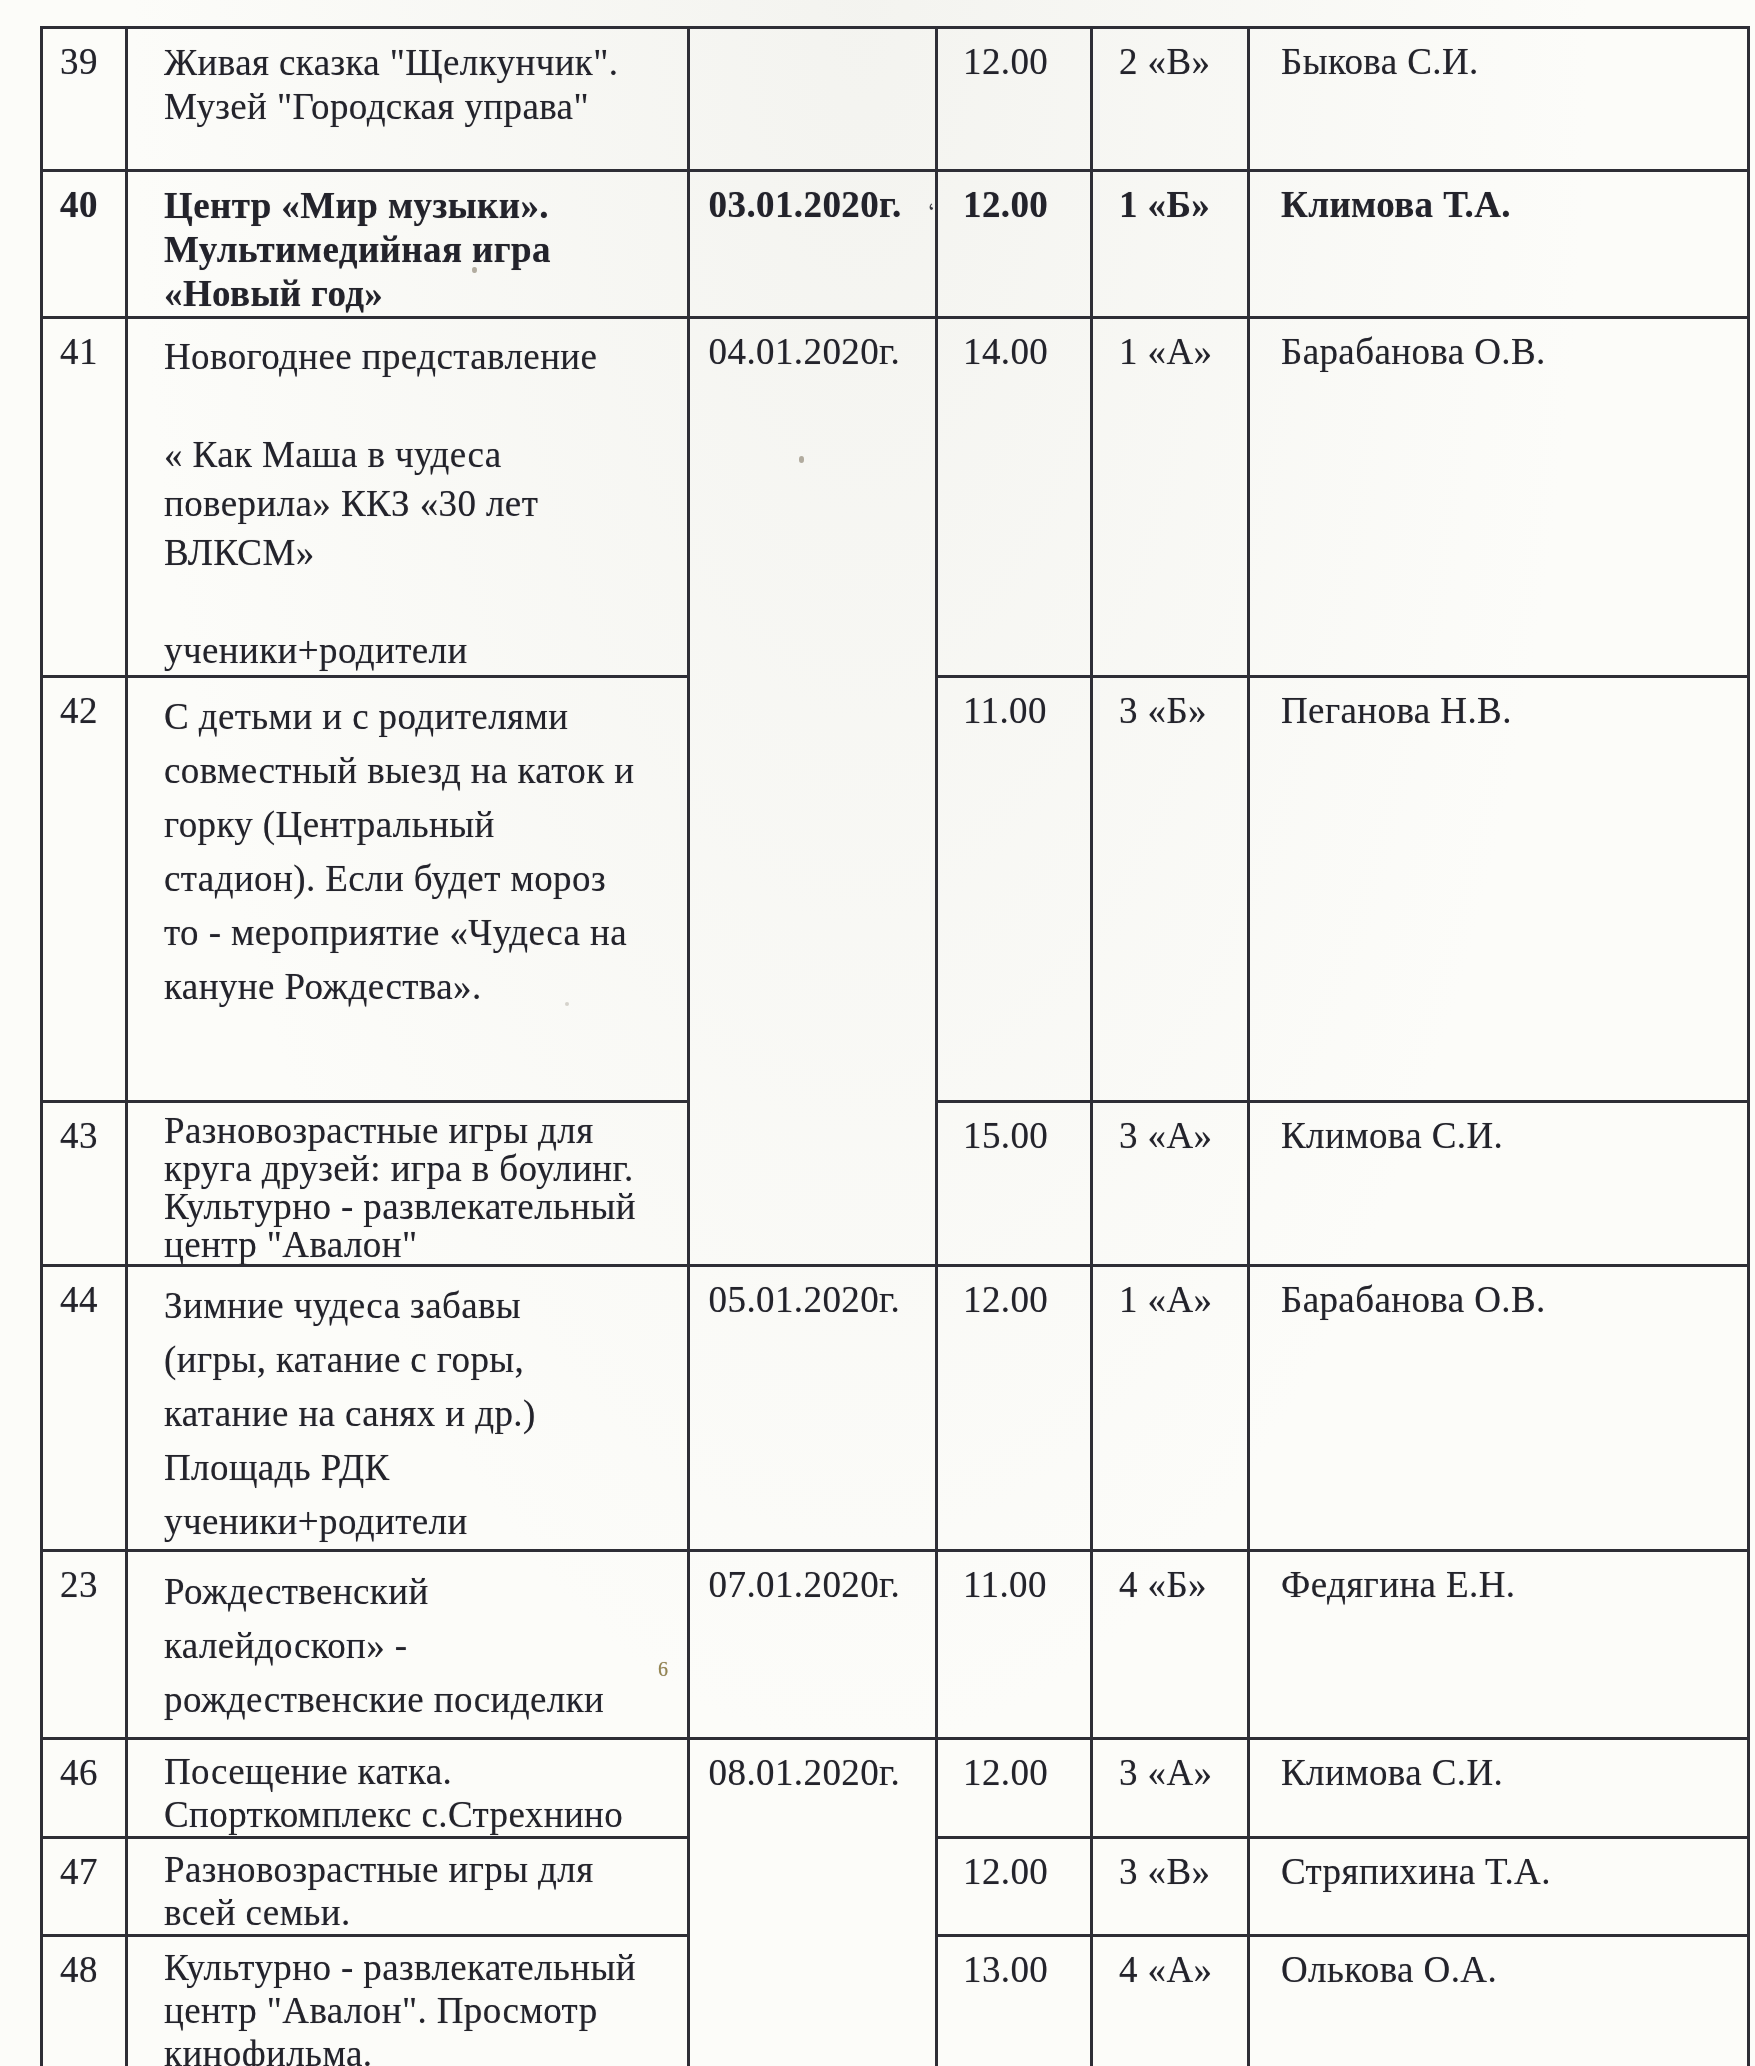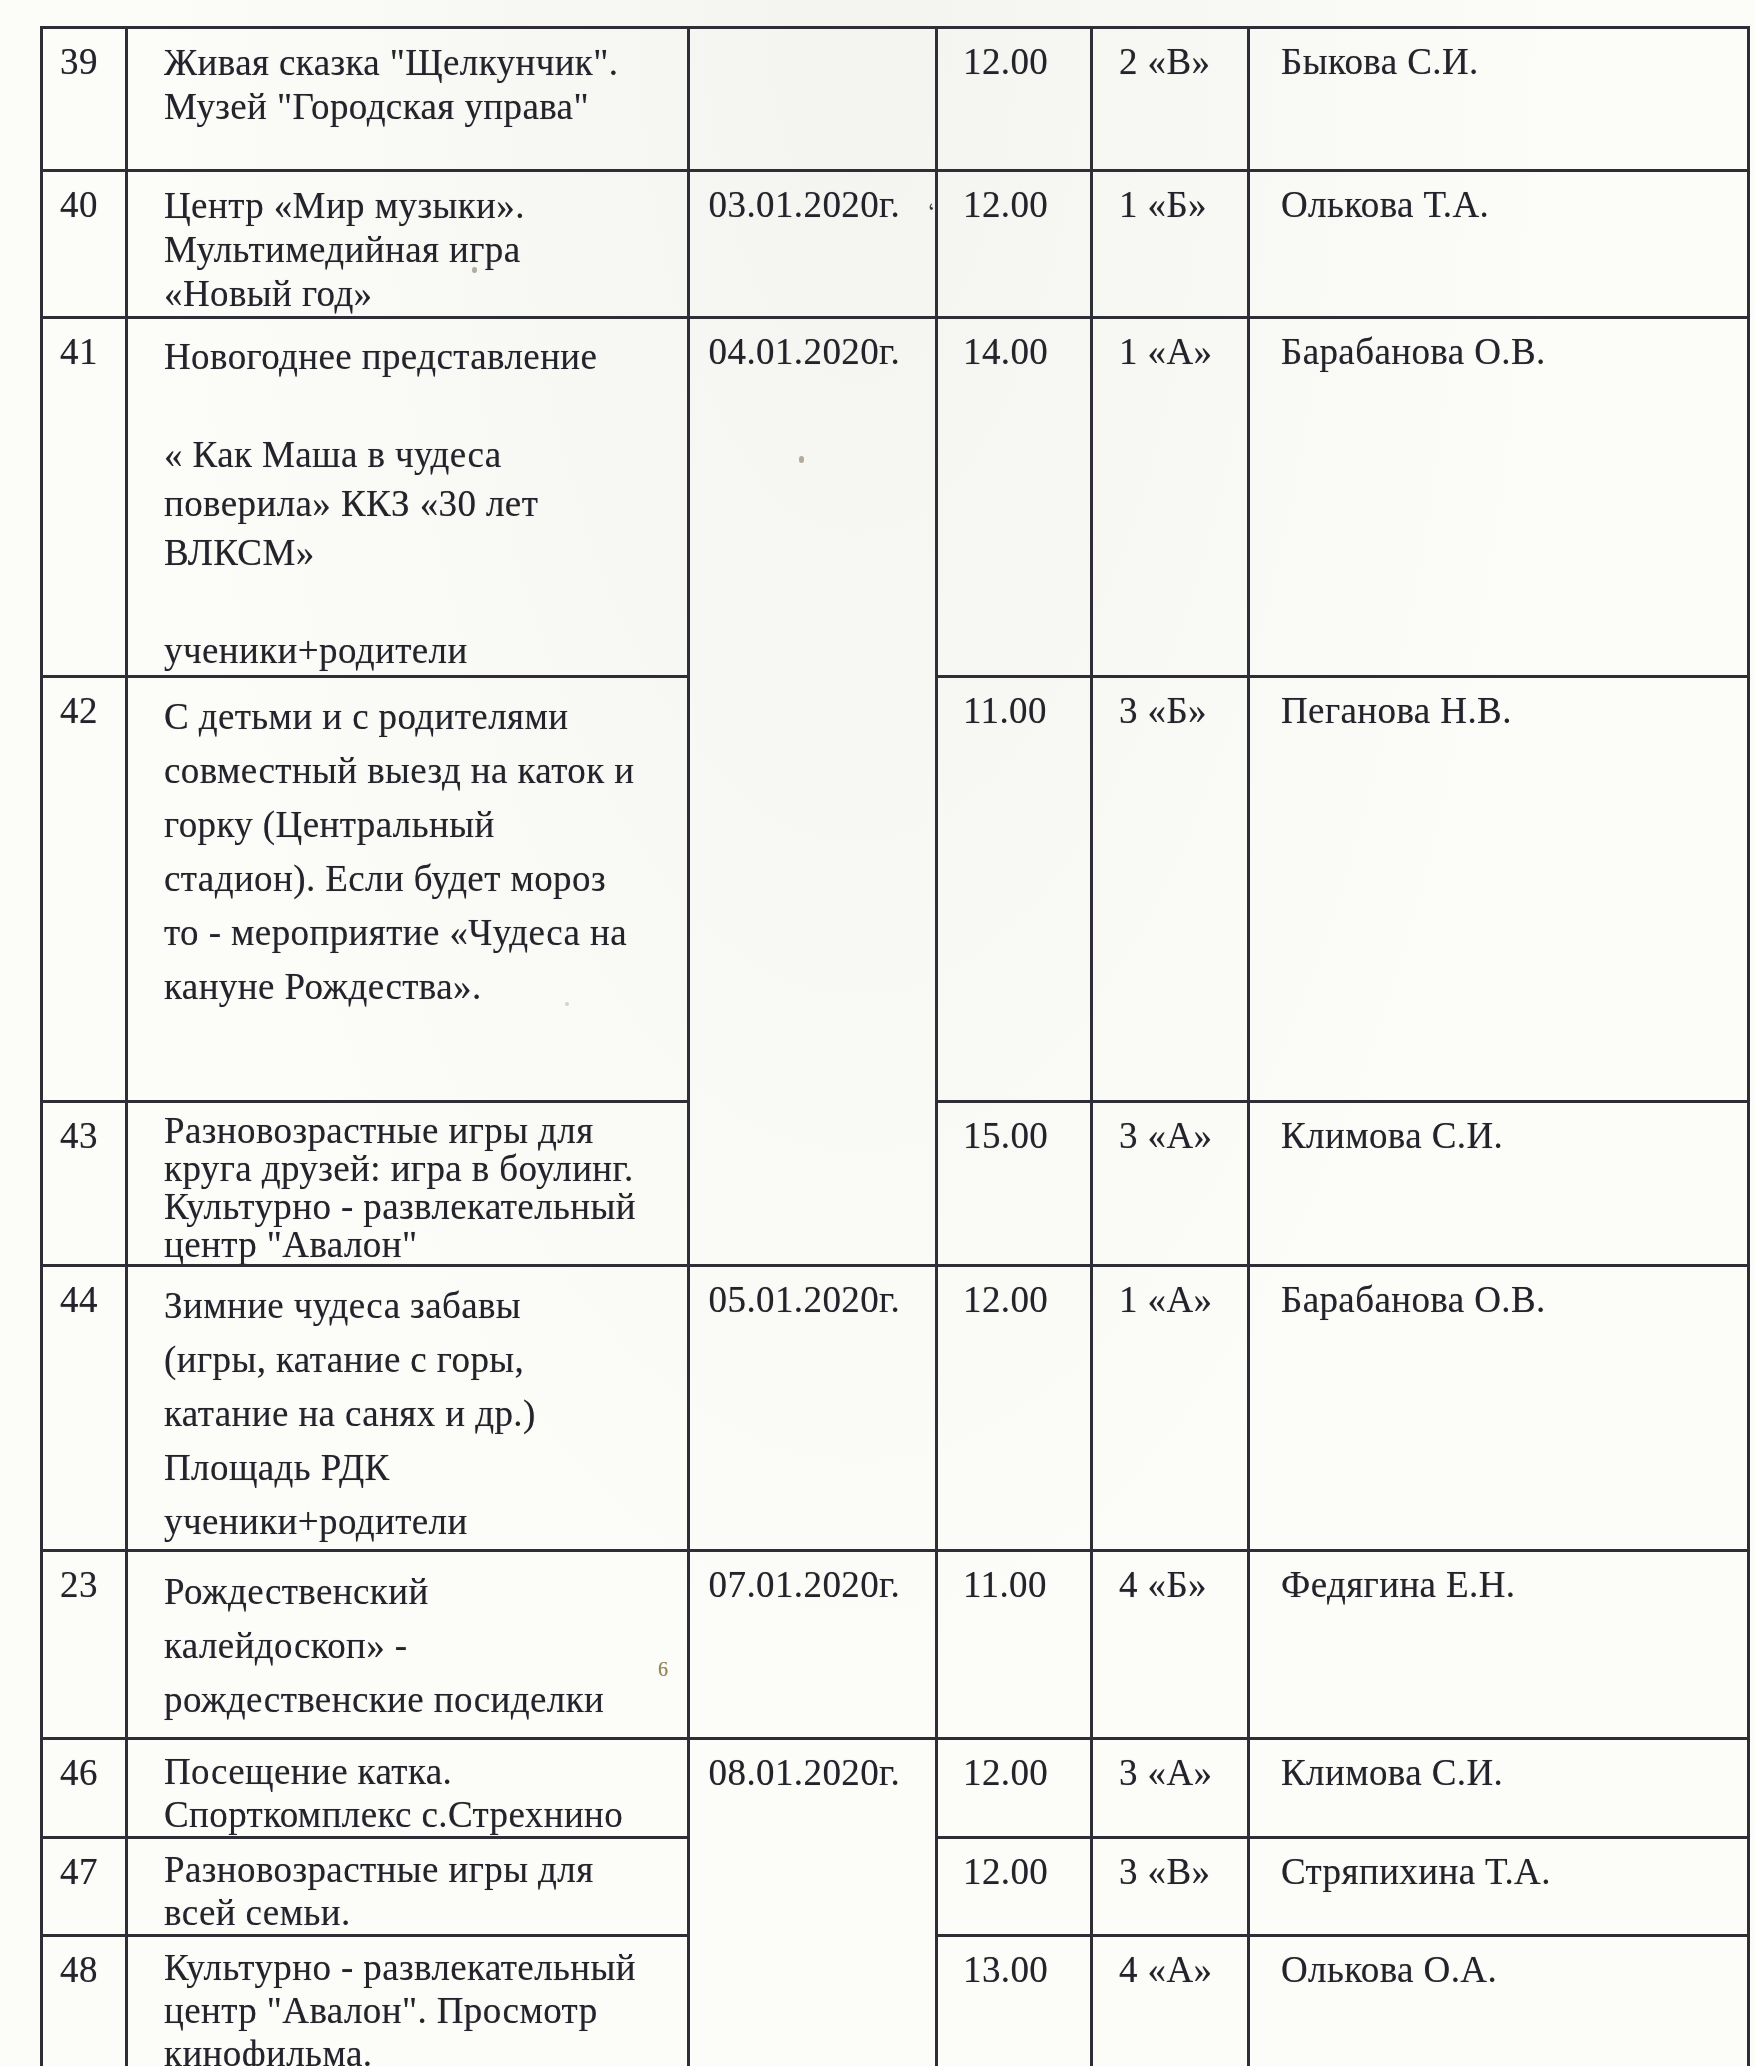--- a/index.html
+++ b/index.html
@@ -37,21 +37,21 @@
     overflow: hidden;
   }
   td.num   { padding: 11px 6.2px 0 17px; }
   td.desc  { padding: 12.4px 7.8px 0 36px; white-space: pre-line; line-height: 44px; }
   td.date  { padding: 11px 4.7px 0 18.6px; }
   td.time  { padding: 11px 4.7px 0 25px; }
   td.cls   { padding: 11px 4.7px 0 26px; }
   td.tchr  { padding: 11px 7.8px 0 31px; }
 
   tr.r39 { height: 143px; }
-  tr.r40 { height: 136px; }
+  tr.r40 { height: 136px; font-weight: bold; }
   tr.r41 { height: 354px; }
   tr.r42 { height: 425px; }
   tr.r43 { height: 154px; }
   tr.r44 { height: 281px; }
   tr.r45 { height: 188px; }
   tr.r46 { height: 95px; }
   tr.r47 { height: 93px; }
   tr.r48 { height: 132px; }
 
   tr.r41 td.desc { line-height: 49px; }
@@ -101,21 +101,21 @@
         <td class="tchr">Быкова С.И.</td>
       </tr>
       <tr class="r40">
         <td class="num">40</td>
         <td class="desc">Центр «Мир музыки».
 Мультимедийная игра
 «Новый год»</td>
         <td class="date">03.01.2020г.</td>
         <td class="time">12.00</td>
         <td class="cls">1 «Б»</td>
-        <td class="tchr">Олькова Т.А.</td>
+        <td class="tchr">Климова Т.А.</td>
       </tr>
       <tr class="r41">
         <td class="num">41</td>
         <td class="desc">Новогоднее представление
 
 « Как Маша в чудеса
 поверила» ККЗ «30 лет
 ВЛКСМ»
 
 ученики+родители</td>

